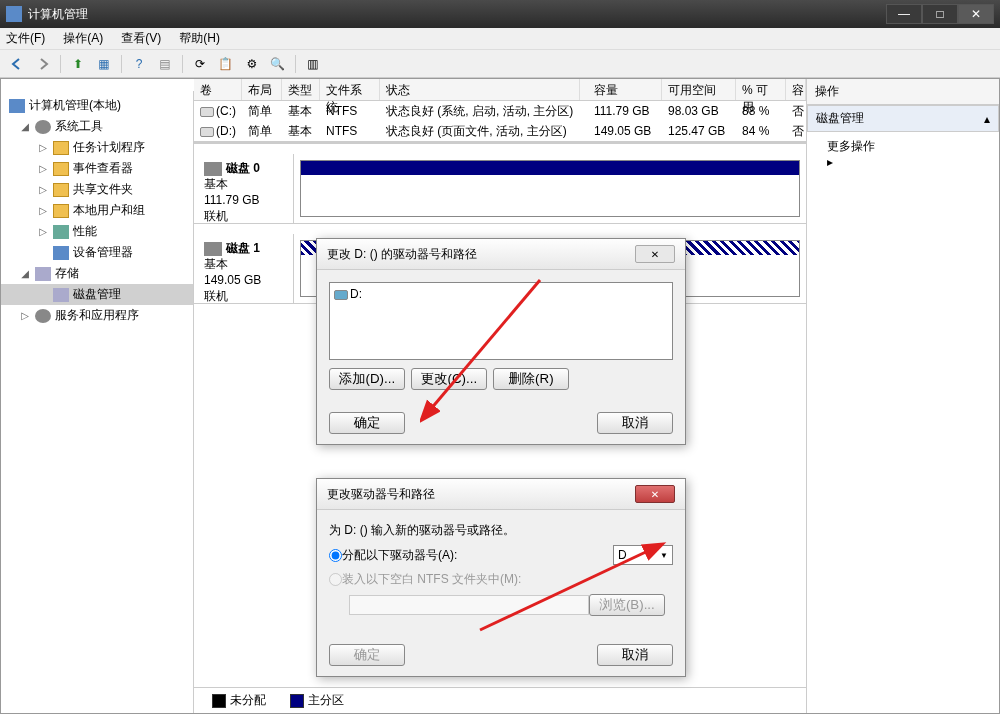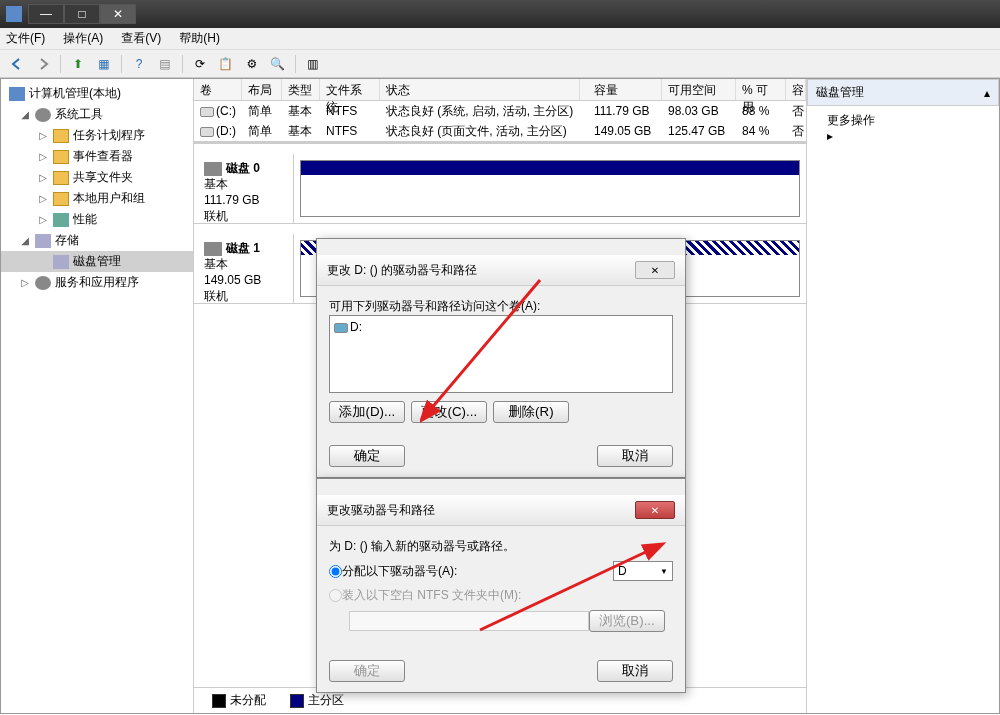--- a/index.html
+++ b/index.html
@@ -13,21 +13,21 @@
 .win-btn.close { background: #5a5a5a; }
 
 .menubar { background: #f0f0f0; height: 22px; display: flex; align-items: center; padding: 0 6px; border-bottom: 1px solid #ddd; }
 .menubar span { margin-right: 18px; cursor: pointer; }
 
 .toolbar { background: #f0f0f0; height: 28px; display: flex; align-items: center; padding: 0 6px; gap: 4px; border-bottom: 1px solid #ccc; }
 .tool-btn { width: 22px; height: 22px; border: 1px solid transparent; display: flex; align-items: center; justify-content: center; cursor: pointer; }
 .tool-sep { width: 1px; height: 18px; background: #ccc; margin: 0 2px; }
 
 .main { display: flex; height: 636px; border: 1px solid #999; margin: 0; }
-.tree-pane { width: 196px; border-right: 1px solid #ccc; background: #fff; overflow: auto; padding: 4px 0; }
+.tree-pane { width: 196px; border-right: 1px solid #ccc; background: #fff; overflow: auto; padding: 4px 0; margin-top: 12px; }
 .tree-item { display: flex; align-items: center; padding: 2px 4px; cursor: pointer; white-space: nowrap; }
 .tree-item.selected { background: #d0d0d0; }
 .tree-toggle { width: 12px; text-align: center; color: #666; font-size: 10px; }
 .tree-icon { width: 16px; height: 14px; margin: 0 4px; display: inline-block; }
 .tree-indent-0 { padding-left: 4px; }
 .tree-indent-1 { padding-left: 18px; }
 .tree-indent-2 { padding-left: 36px; }
 
 .center-pane { flex: 1; display: flex; flex-direction: column; border-right: 1px solid #ccc; position: relative; }
 .vol-header { display: flex; background: #f5f5f5; border-bottom: 1px solid #ccc; height: 22px; }
@@ -59,21 +59,21 @@
 .legend-item { display: flex; align-items: center; gap: 4px; padding-left: 8px; }
 .legend-sw { width: 14px; height: 14px; border: 1px solid #333; }
 
 .actions-pane { width: 195px; background: #fff; }
 .actions-header { background: #f5f5f5; border-bottom: 1px solid #ccc; padding: 4px 8px; font-weight: normal; }
 .actions-section { background: #e8eef7; border: 1px solid #ccc; padding: 4px 8px; margin: 0; display: flex; justify-content: space-between; align-items: center; }
 .actions-item { padding: 6px 20px; cursor: pointer; display: flex; justify-content: space-between; flex-direction: column; }
 
 
 .dialog { position: absolute; background: #f0f0f0; border: 1px solid #888; box-shadow: 2px 2px 10px rgba(0,0,0,0.3); }
-.dialog-title { background: linear-gradient(#fefefe, #e8e8e8); padding: 6px 10px; display: flex; justify-content: space-between; align-items: center; border-bottom: 1px solid #ccc; margin-top: 16px; }
+.dialog-title { background: linear-gradient(#fefefe, #e8e8e8); padding: 6px 10px; display: flex; justify-content: space-between; align-items: center; border-bottom: 1px solid #ccc; }
 .dlg-close { width: 40px; height: 18px; background: #e8e8e8; border: 1px solid #aaa; border-radius: 2px; display: flex; align-items: center; justify-content: center; font-size: 10px; cursor: pointer; }
 .dlg-close.red { background: linear-gradient(#e07070, #c04040); color: #fff; border-color: #803030; }
 .dialog-body { padding: 12px; }
 .dlg-list { background: #fff; border: 1px solid #888; height: 78px; padding: 4px; overflow: auto; }
 .dlg-btns { display: flex; gap: 6px; margin-top: 8px; }
 .dlg-btn { min-width: 76px; height: 22px; background: linear-gradient(#fefefe, #e0e0e0); border: 1px solid #888; border-radius: 3px; cursor: pointer; padding: 0 8px; }
 .dlg-btn:disabled { color: #999; }
 .dlg-footer { display: flex; justify-content: space-between; gap: 0; padding: 10px 12px; }
 
 .dialog2 .dialog-title { background: linear-gradient(#fefefe, #e8e8e8); }
@@ -89,20 +89,21 @@
 .icon-gear { background: #888; border-radius: 50%; }
 .icon-mon { background: #6a9; }
 .icon-disk { background: #aac; }
 .icon-comp { background: #5a8ac8; }
 </style>
 </head>
 <body>
 
 <div class="titlebar">
   <span class="icon icon-comp"></span>
+  <span class="title">计算机管理</span>
   <div class="win-btns">
     <div class="win-btn">—</div>
     <div class="win-btn">□</div>
     <div class="win-btn close">✕</div>
   </div>
 </div>
 
 <div class="menubar">
   <span>文件(F)</span>
   <span>操作(A)</span>
@@ -172,20 +173,25 @@
       </div>
     <div class="tree-item tree-indent-2">
         <span class="tree-toggle">▷</span>
         <span class="tree-icon icon-folder"></span>
         <span>本地用户和组</span>
       </div>
     <div class="tree-item tree-indent-2">
         <span class="tree-toggle">▷</span>
         <span class="tree-icon icon-mon"></span>
         <span>性能</span>
+      </div>
+    <div class="tree-item tree-indent-2">
+        <span class="tree-toggle"></span>
+        <span class="tree-icon icon-comp"></span>
+        <span>设备管理器</span>
       </div>
     <div class="tree-item tree-indent-1">
         <span class="tree-toggle">◢</span>
         <span class="tree-icon icon-disk"></span>
         <span>存储</span>
       </div>
     <div class="tree-item tree-indent-2 selected">
         <span class="tree-toggle"></span>
         <span class="tree-icon icon-disk"></span>
         <span>磁盘管理</span>
@@ -267,38 +273,38 @@
           <span>未分配</span>
         </div>
       <div class="legend-item">
           <span class="legend-sw" style="background:#000080"></span>
           <span>主分区</span>
         </div>
     </div>
   </div>
 
   <div class="actions-pane">
+    <div class="actions-header">操作</div>
     <div class="actions-section">
         <span>磁盘管理</span>
         <span>▴</span>
       </div>
     <div class="actions-item">
         <span>更多操作</span>
         <span>▸</span>
       </div>
   </div>
 </div>
 
 <div class="dialog" style="left:316px; top:238px; width:370px;">
   <div class="dialog-title">
     <span>更改 D: () 的驱动器号和路径</span>
     <span class="dlg-close">✕</span>
   </div>
   <div class="dialog-body">
-    <div>可用下列驱动器号和路径访问这个卷(A):</div>
     <div class="dlg-list">
       <div><span class="drive-icon" style="background:#6ac"></span><span>D:</span></div>
     </div>
     <div class="dlg-btns">
       <button class="dlg-btn">添加(D)...</button>
       <button class="dlg-btn">更改(C)...</button>
       <button class="dlg-btn">删除(R)</button>
     </div>
   </div>
   <div class="dlg-footer">

